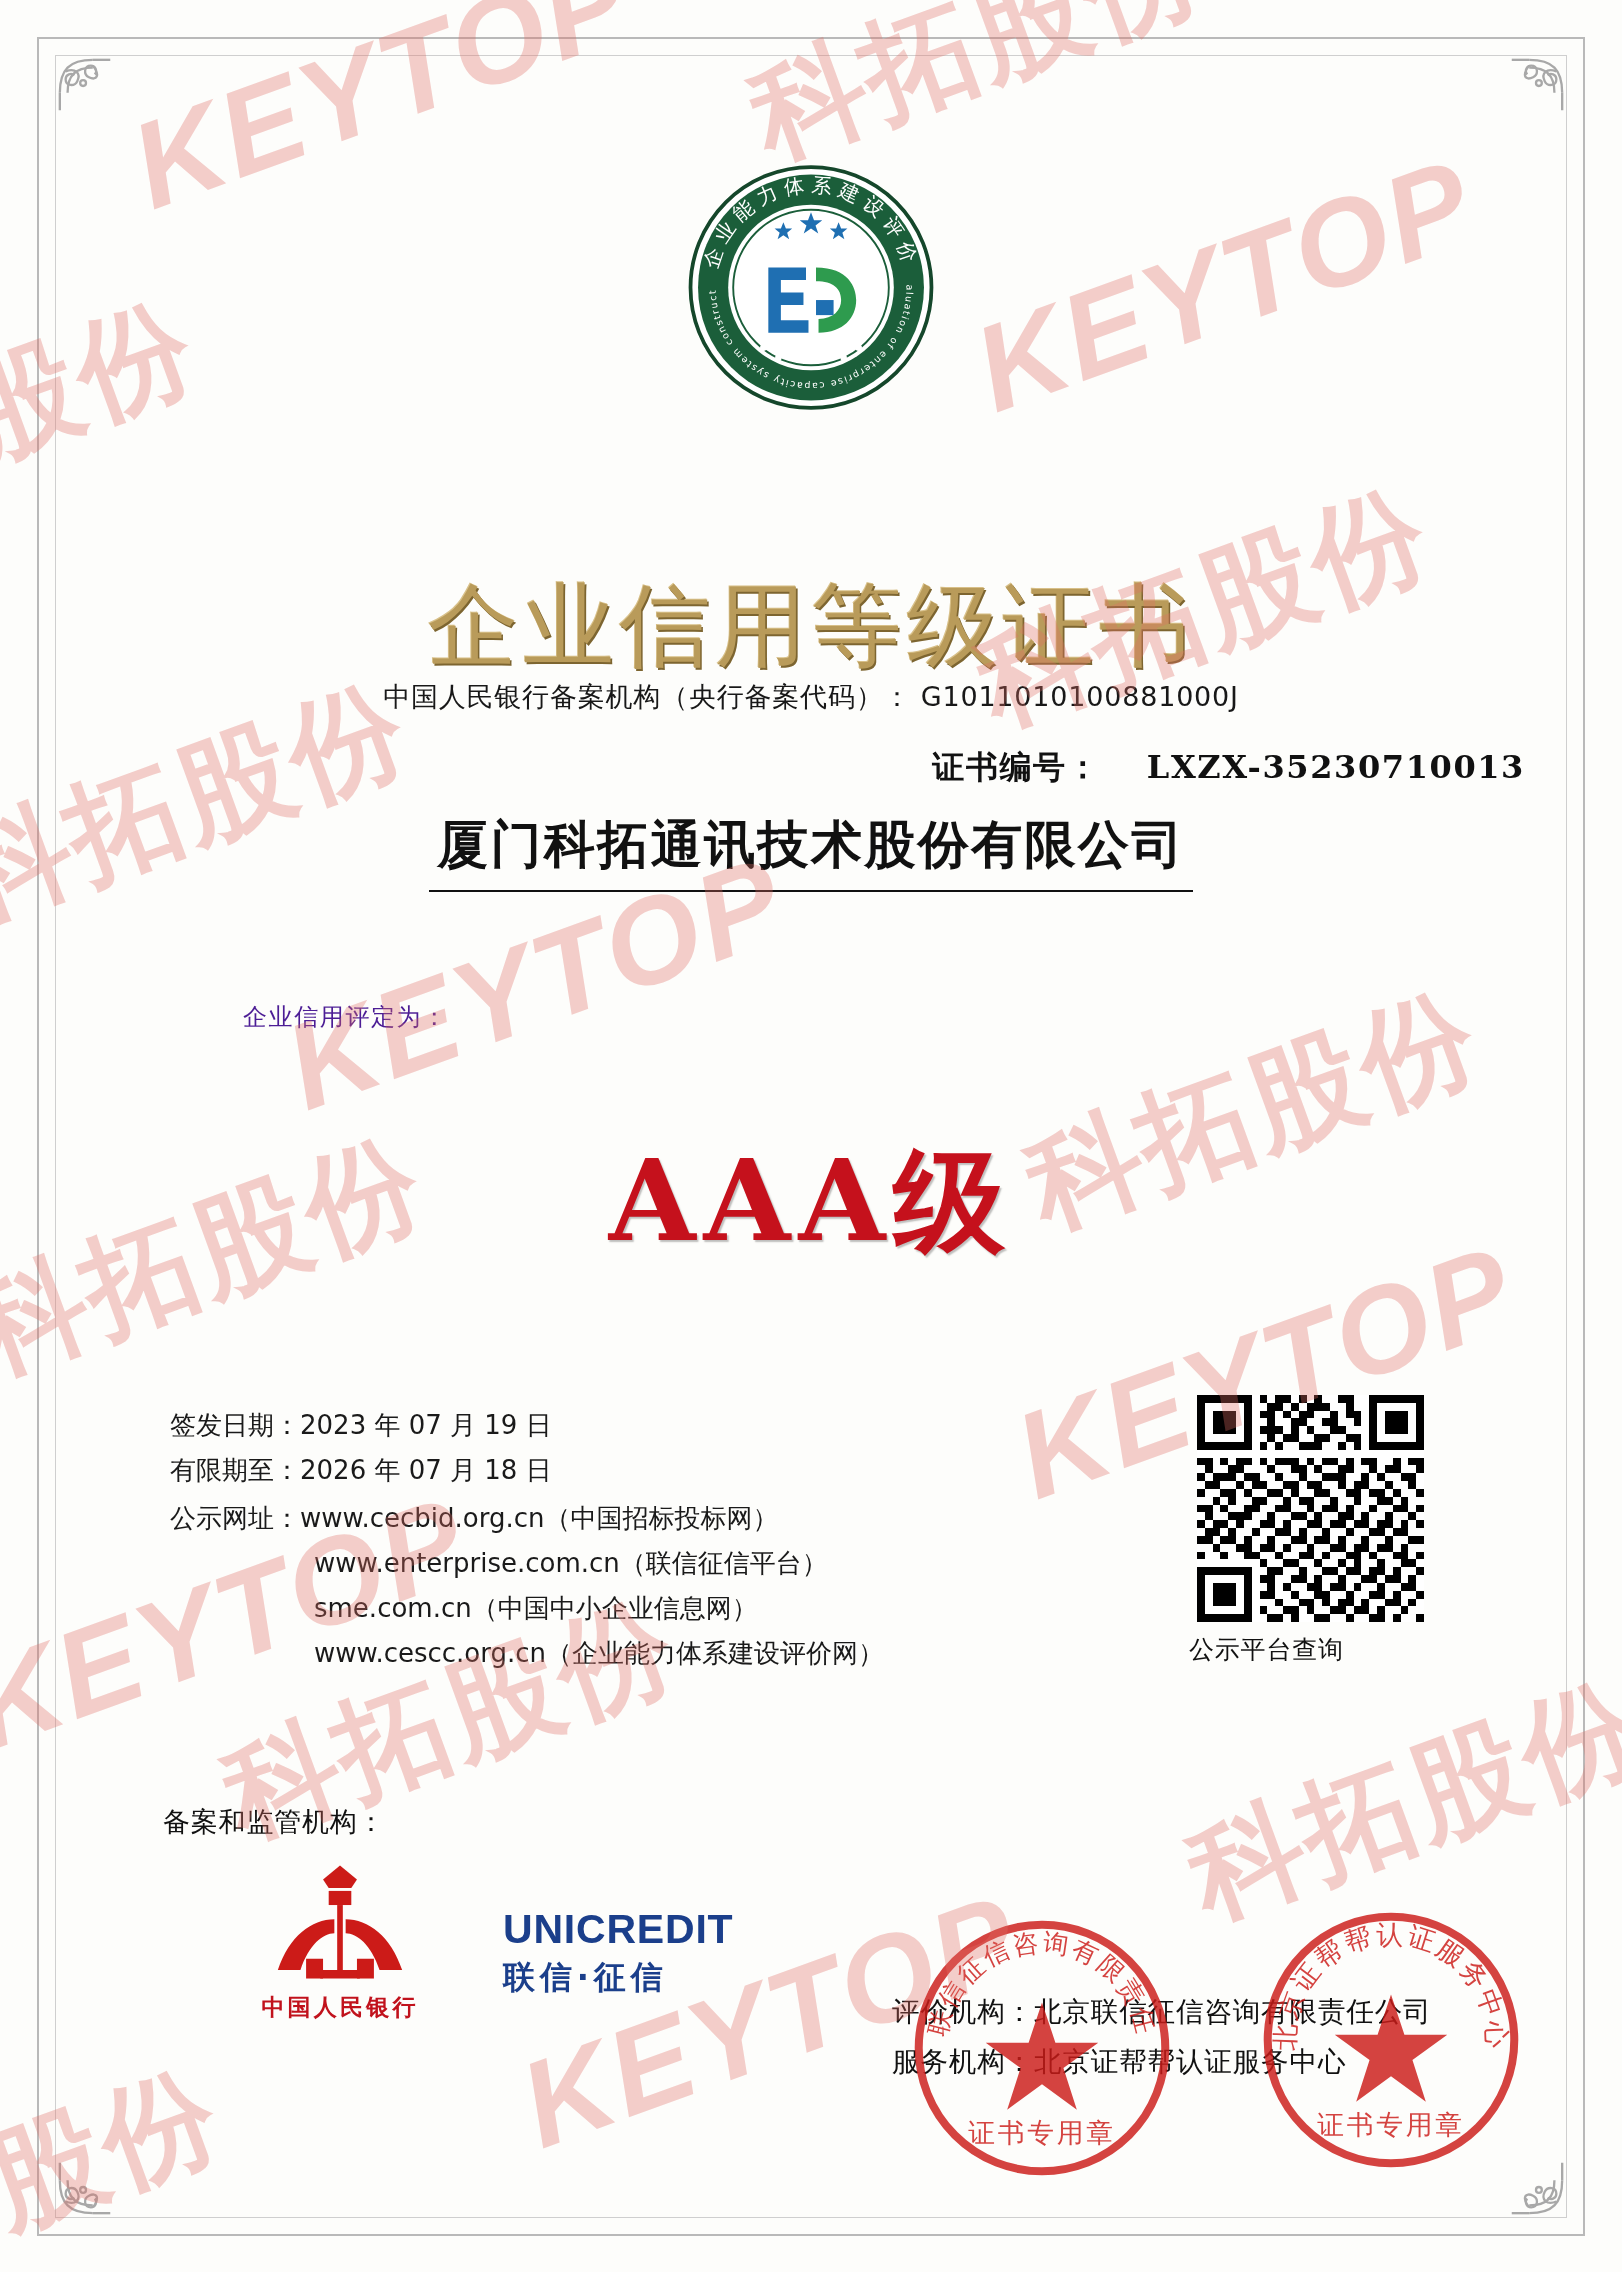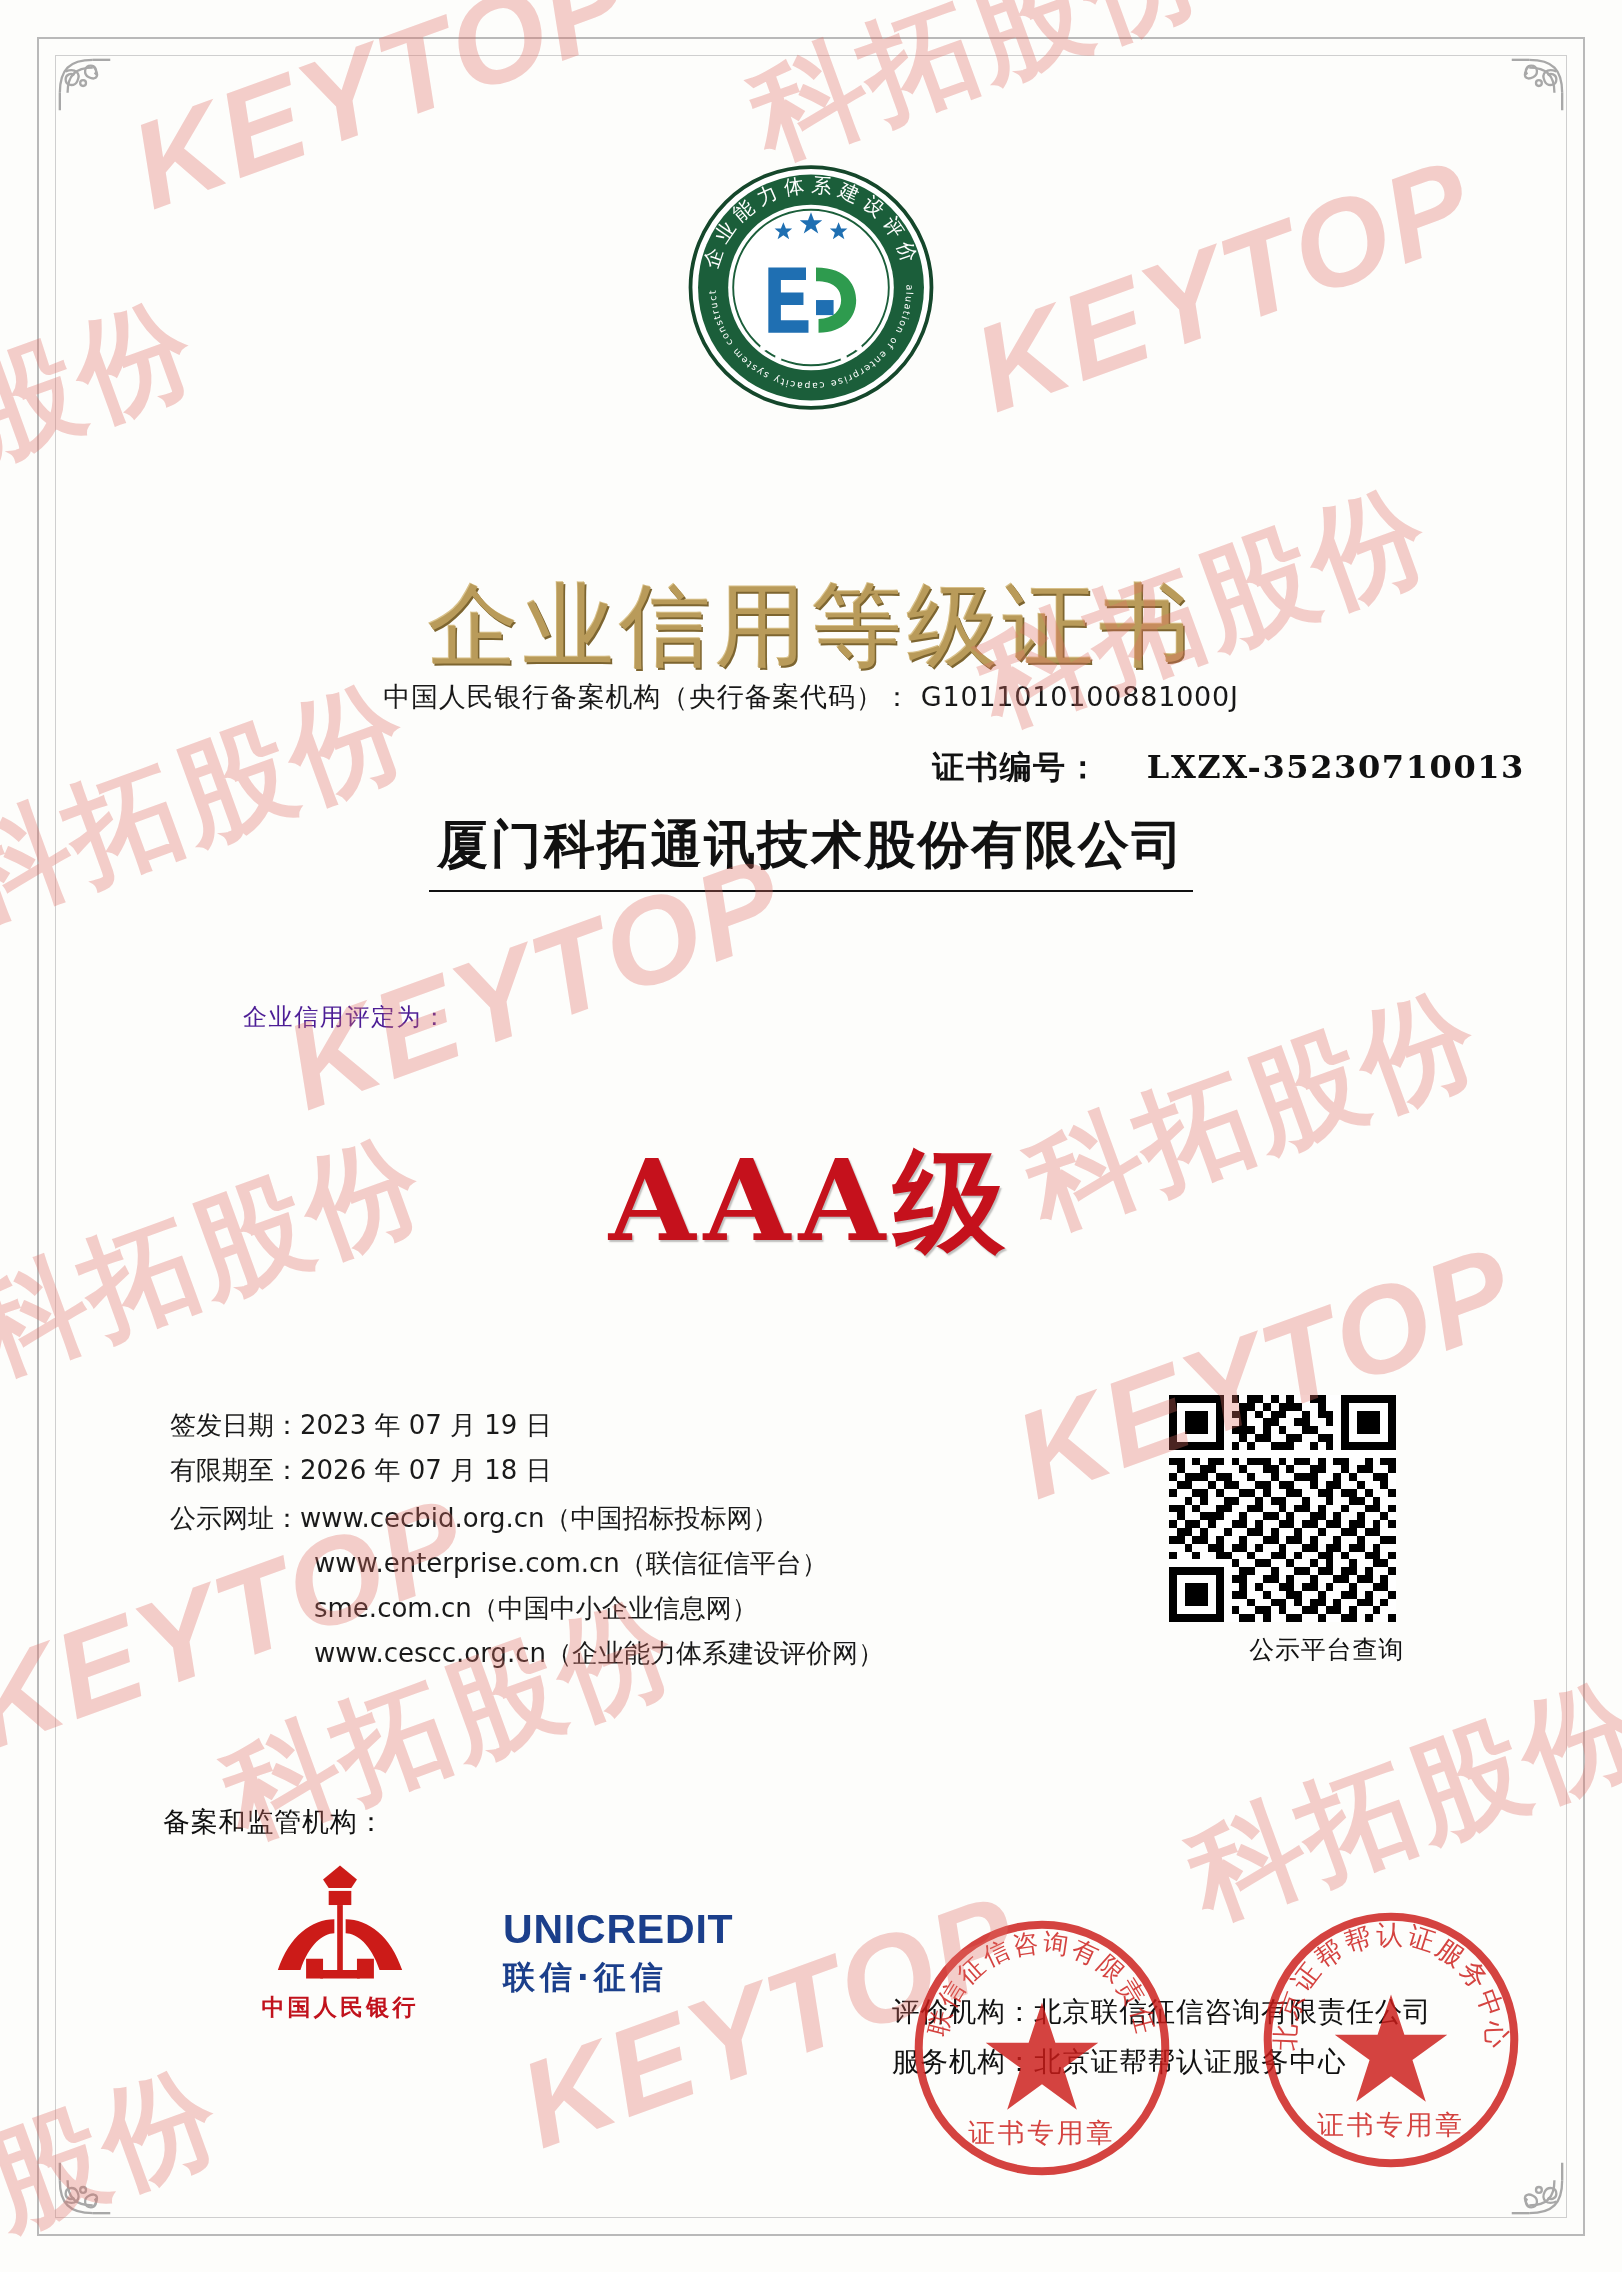--- a/index.html
+++ b/index.html
@@ -159,22 +159,22 @@
     line-height:45px;
   }
   .info .row{white-space:nowrap;}
   .info .urls{margin-top:3.2px;}
   .info .urls .u{white-space:nowrap;}
   .info .urls .indent{padding-left:144px;}
 
   
   .qr-wrap{
     position:absolute;
-    right:121px;top:1298px;
-    width:243px;text-align:right;
+    right:93px;top:1298px;
+    width:243px;text-align:left;
   }
   .qr{
     width:227px;height:227px;
     margin:0 auto;
     background:#fff;
   }
   .qr svg{display:block;width:100%;height:100%;}
   .qr-cap{
     margin-top:11.4px;
     font-family:"DejaVu Sans",sans-serif;

